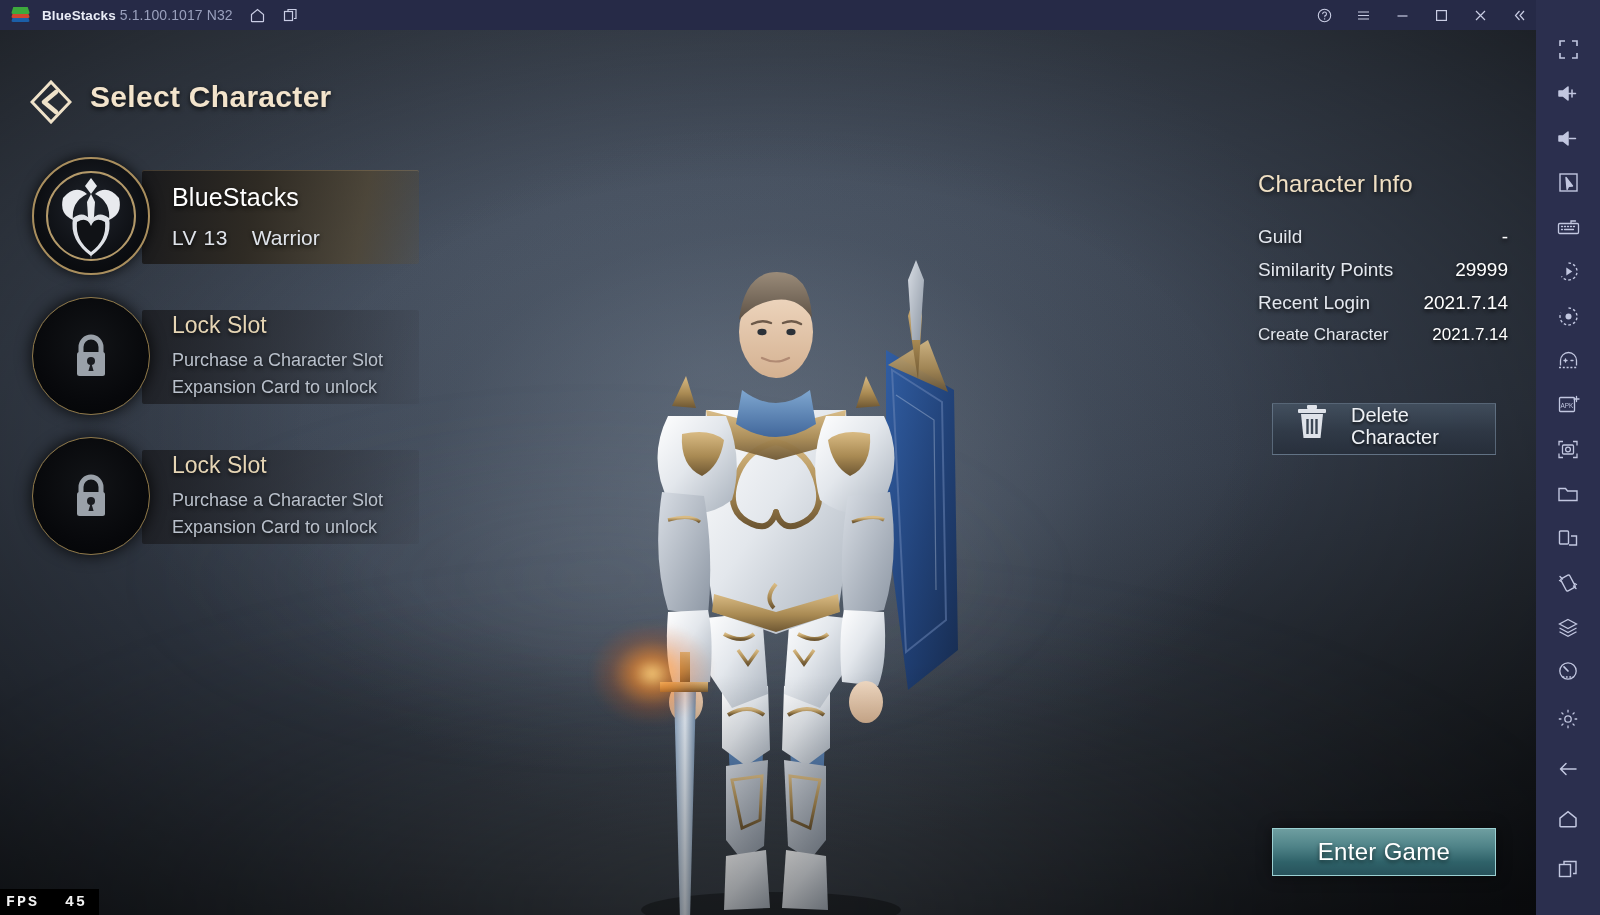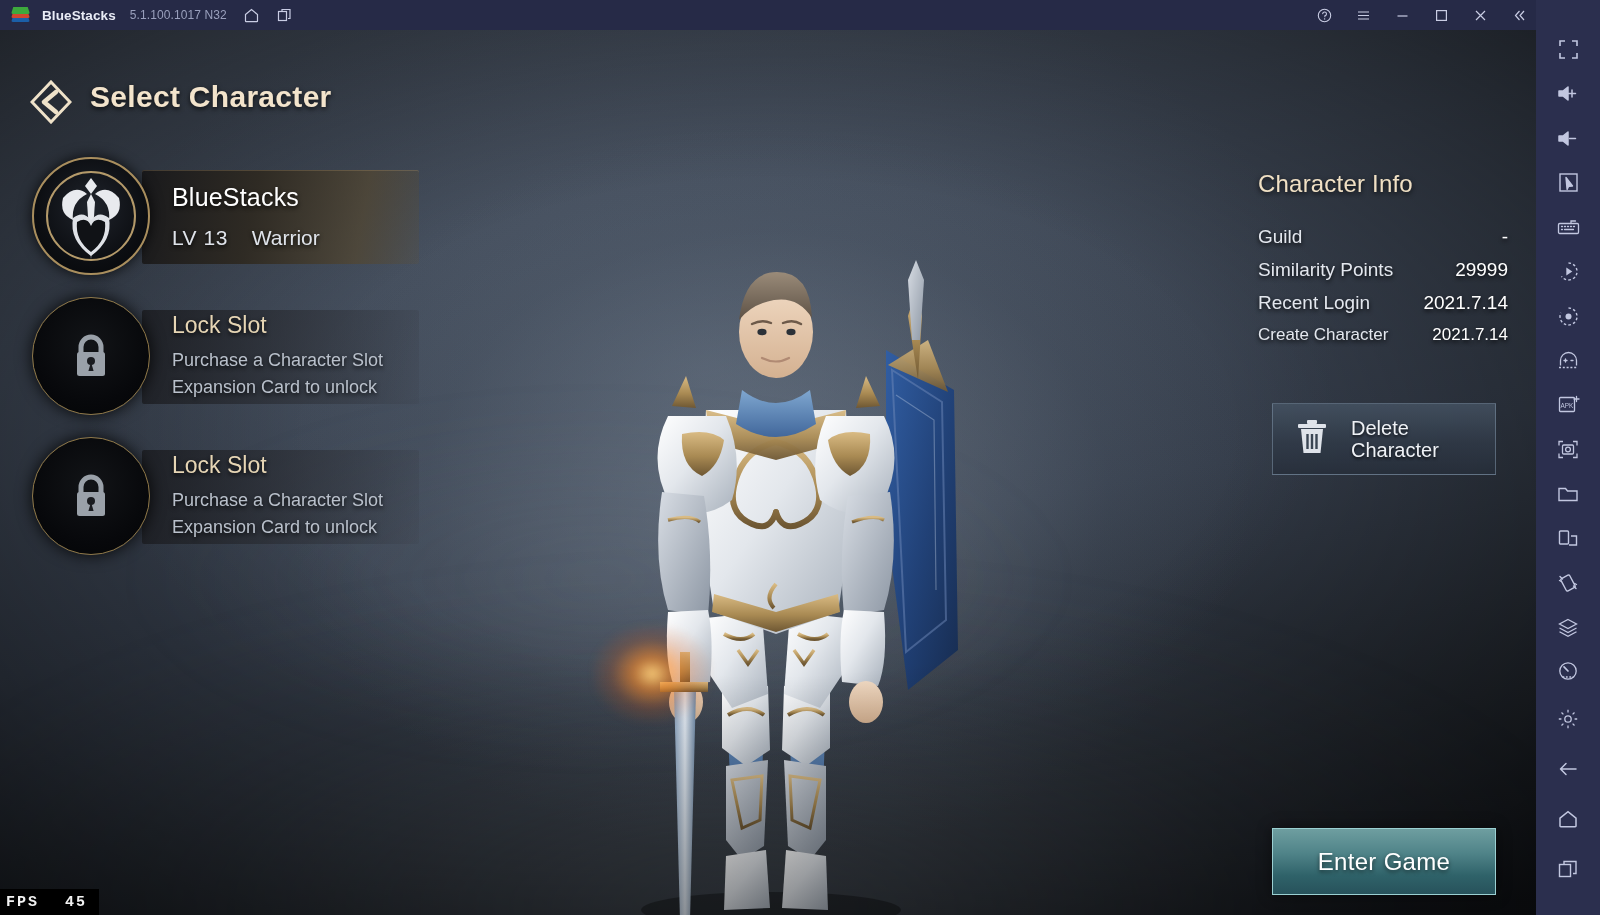--- a/index.html
+++ b/index.html
@@ -16,21 +16,21 @@
     background:#262a47;
     display:flex; align-items:center;
     z-index:40;
   }
   .tb-logo { width:22px; height:22px; margin-left:10px; position:relative; }
   .tb-logo .lyr { position:absolute; left:1px; width:19px; height:6px; border-radius:2px/3px; transform:skewX(-0deg); }
   .tb-logo .l1 { top:12px; background:#1b5fa8; clip-path:polygon(12% 0,88% 0,100% 100%,0 100%); }
   .tb-logo .l2 { top:8px;  background:#d0472f; clip-path:polygon(12% 0,88% 0,100% 100%,0 100%); }
   .tb-logo .l3 { top:3px;  background:#3da93d; clip-path:polygon(12% 0,88% 0,100% 100%,0 100%); height:7px;}
   .tb-title { color:#e9ecf6; font-size:13.5px; font-weight:bold; margin-left:10px; letter-spacing:.1px;}
-  .tb-ver   { color:#9aa0bd; font-size:12px; margin-left:14px; letter-spacing:.1px;}
+  .tb-ver   { color:#9aa0bd; font-size:14px; margin-left:4px; letter-spacing:.1px;}
   .tb-icons-left { display:flex; align-items:center; margin-left:16px; gap:16px; }
   .tb-right { position:absolute; right:8px; top:0; height:30px; display:flex; align-items:center; gap:22px; }
   .tbi { width:17px; height:17px; display:flex; align-items:center; justify-content:center; cursor:pointer; }
   .tbi svg { display:block; }
 
   
   .game {
     position:absolute; left:0; top:30px; width:1536px; height:885px;
     overflow:hidden;
     background:
@@ -125,34 +125,34 @@
   .info-row {
     display:flex; justify-content:space-between; align-items:baseline;
     margin-bottom:11px;
   }
   .info-row .k { color:#e3e7ee; font-size:19px; text-shadow:0 2px 4px rgba(0,0,0,.85); }
   .info-row .v { color:#ffffff; font-size:19px; text-shadow:0 2px 4px rgba(0,0,0,.85); }
   .info-row.small .k, .info-row.small .v { font-size:17px; }
 
   
   .delete-btn {
-    position:absolute; left:1272px; top:373px; width:224px; height:72px;
+    position:absolute; left:1272px; top:373px; width:224px; height:52px;
     background:linear-gradient(180deg, rgba(70,84,100,.80) 0%, rgba(48,58,72,.80) 55%, rgba(38,46,58,.80) 100%);
     border:1px solid rgba(126,145,166,.55);
-    display:flex; align-items:center; cursor:pointer;
+    display:flex; align-items:flex-start; cursor:pointer;
   }
   .delete-btn .ico { margin-left:22px; flex:0 0 auto; }
   .delete-btn .lbl {
     margin-left:22px; color:#eef1f5; font-size:20px; line-height:1.12; text-align:left;
     text-shadow:0 2px 3px rgba(0,0,0,.7);
   }
 
   
   .enter-btn {
-    position:absolute; left:1272px; top:798px; width:224px; height:67px;
+    position:absolute; left:1272px; top:798px; width:224px; height:48px;
     background:linear-gradient(180deg, #6e9ea0 0%, #4f8388 38%, #2f6269 72%, #27525b 100%);
     border:1px solid #9bd0d2;
     display:flex; align-items:center; justify-content:center; cursor:pointer;
     box-shadow:0 0 14px rgba(0,0,0,.45);
   }
   .enter-btn span {
     color:#ffffff; font-size:24px; letter-spacing:.3px;
     text-shadow:0 2px 4px rgba(0,0,0,.6);
   }
 

